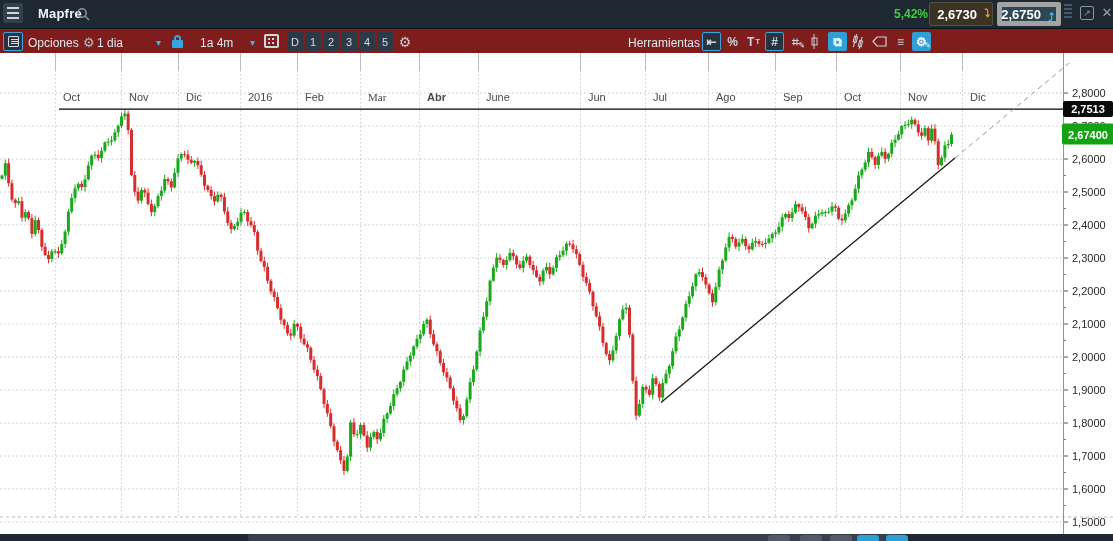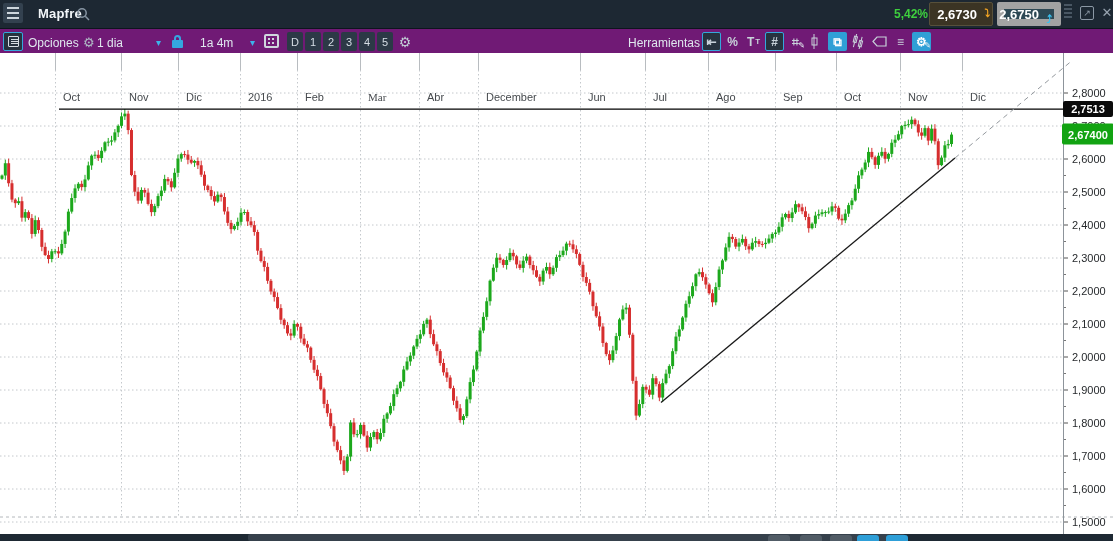--- a/index.html
+++ b/index.html
@@ -10,32 +10,32 @@
   
   #topbar { position:absolute; left:0; top:0; width:1113px; height:28px; background:#1d2833; }
   #menu-btn { position:absolute; left:3px; top:3px; width:20px; height:20px; background:#33414f; border-radius:2px; }
   #menu-btn i { position:absolute; left:4px; width:12px; height:2px; background:#cdd5dc; }
   #title { position:absolute; left:38px; top:6px; color:#f2f6f9; font-size:13px; font-weight:bold; letter-spacing:.2px; }
   #search-ic { position:absolute; left:76px; top:7px; }
   #chg { position:absolute; left:880px; top:7px; width:48px; text-align:right; color:#3ecf3e; font-size:12px; font-weight:bold; }
   .pricebox { position:absolute; top:2px; width:64px; height:24px; border-radius:2px; color:#fff;
               font-size:13px; font-weight:bold; display:flex; align-items:center; justify-content:flex-end; padding-right:15px; }
   #sell-box { left:929px; background:#3b3424; border:1px solid #57503a;text-align:right; }
-  #buy-box  { left:997px; background:#2d4854; border:7px solid #a3a3a3; }
+  #buy-box  { left:997px; background:#2d4854; border:5px solid #a3a3a3; }
   .pb-arrow { position:absolute; right:2px; top:4px; font-size:11px; font-weight:bold; }
   #sell-box .pb-arrow { color:#f5a623; }
   #buy-box  .pb-arrow { color:#3bc0ef; }
   #grip { position:absolute; left:1064px; top:4px; width:8px; height:20px; }
   #grip i { display:block; width:8px; height:2px; background:#495663; margin-bottom:2px; }
   #restore-btn { position:absolute; left:1080px; top:6px; width:14px; height:14px; border:1px solid #8b98a5; border-radius:2px;
                  color:#8b98a5; font-size:9px; line-height:12px; text-align:center; }
   #close-btn { position:absolute; left:1099px; top:5px; width:16px; height:16px; color:#97a3af; font-size:13px; line-height:16px; text-align:center; }
 
   
-  #toolbar { position:absolute; left:0; top:28px; width:1113px; height:25px; background:#701a75; border-top:1px solid #0d151d; }
+  #toolbar { position:absolute; left:0; top:28px; width:1113px; height:25px; background:#7f1d1d; border-top:1px solid #0d151d; }
   .tbtn { position:absolute; top:3px; height:19px; background:#2c3946; border-radius:2px; color:#d6dee5;
           font-size:11px; display:flex; align-items:center; justify-content:center; }
   #list-btn { left:3px; width:20px; border:1px solid #35a7dc; background:#27333f; }
   #list-btn .mini-list { width:11px; height:11px; border:1px solid #d6dde3; border-radius:1px; position:relative; }
   #list-btn .mini-list i { position:absolute; left:2px; width:7px; height:1px; background:#d6dde3; }
   #opciones-lbl { position:absolute; left:28px; top:7px; color:#dfe7ee; font-size:12px; }
   .gear { color:#aeb9c4; font-size:13px; }
   #opciones-gear { position:absolute; left:83px; top:6px; }
   .drop-lbl { position:absolute; top:7px; color:#dfe7ee; font-size:12px; }
   .caret { position:absolute; top:8px; color:#3db3ea; font-size:10px; }
@@ -169,22 +169,22 @@
     </div>
 
   <div id="chart">
     <div id="month-row">
         <span class="mlabel" style="left: 63px;">Oct</span>
         <span class="mlabel" style="left: 129px;">Nov</span>
         <span class="mlabel" style="left: 186px;">Dic</span>
         <span class="mlabel" style="left: 248px;">2016</span>
         <span class="mlabel" style="left: 305px;">Feb</span>
         <span class="mlabel" style="left: 368px; font-family: Liberation Serif, serif;">Mar</span>
-        <span class="mlabel" style="left: 427px;">Abr</span>
-        <span class="mlabel" style="left: 486px;">December</span>
+        <span class="mlabel" style="left: 427px; font-weight: bold;">Abr</span>
+        <span class="mlabel" style="left: 486px;">June</span>
         <span class="mlabel" style="left: 588px;">Jun</span>
         <span class="mlabel" style="left: 653px;">Jul</span>
         <span class="mlabel" style="left: 716px;">Ago</span>
         <span class="mlabel" style="left: 783px;">Sep</span>
         <span class="mlabel" style="left: 844px;">Oct</span>
         <span class="mlabel" style="left: 908px;">Nov</span>
         <span class="mlabel" style="left: 970px;">Dic</span>
       </div>
     <svg id="plot-svg" width="1113" height="481" viewBox="0 0 1113 481">
         <line x1="55.5" y1="0" x2="55.5" y2="17" stroke="#b8bcc0" stroke-width="1"></line>

